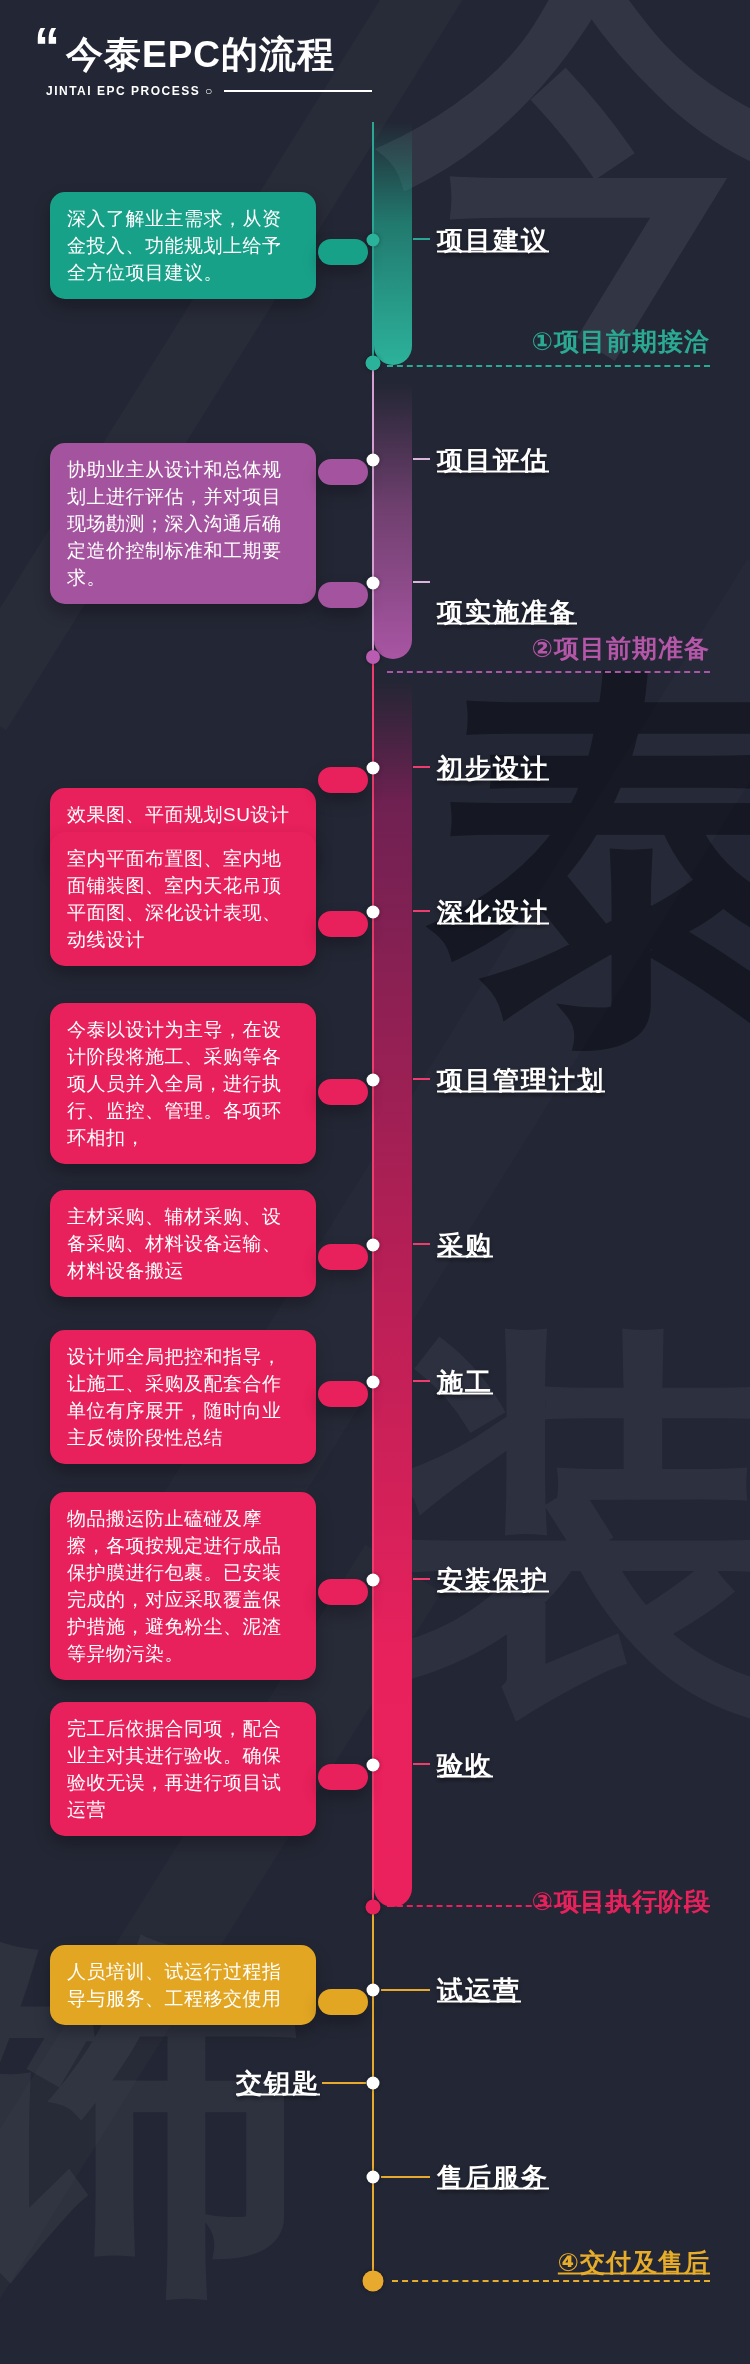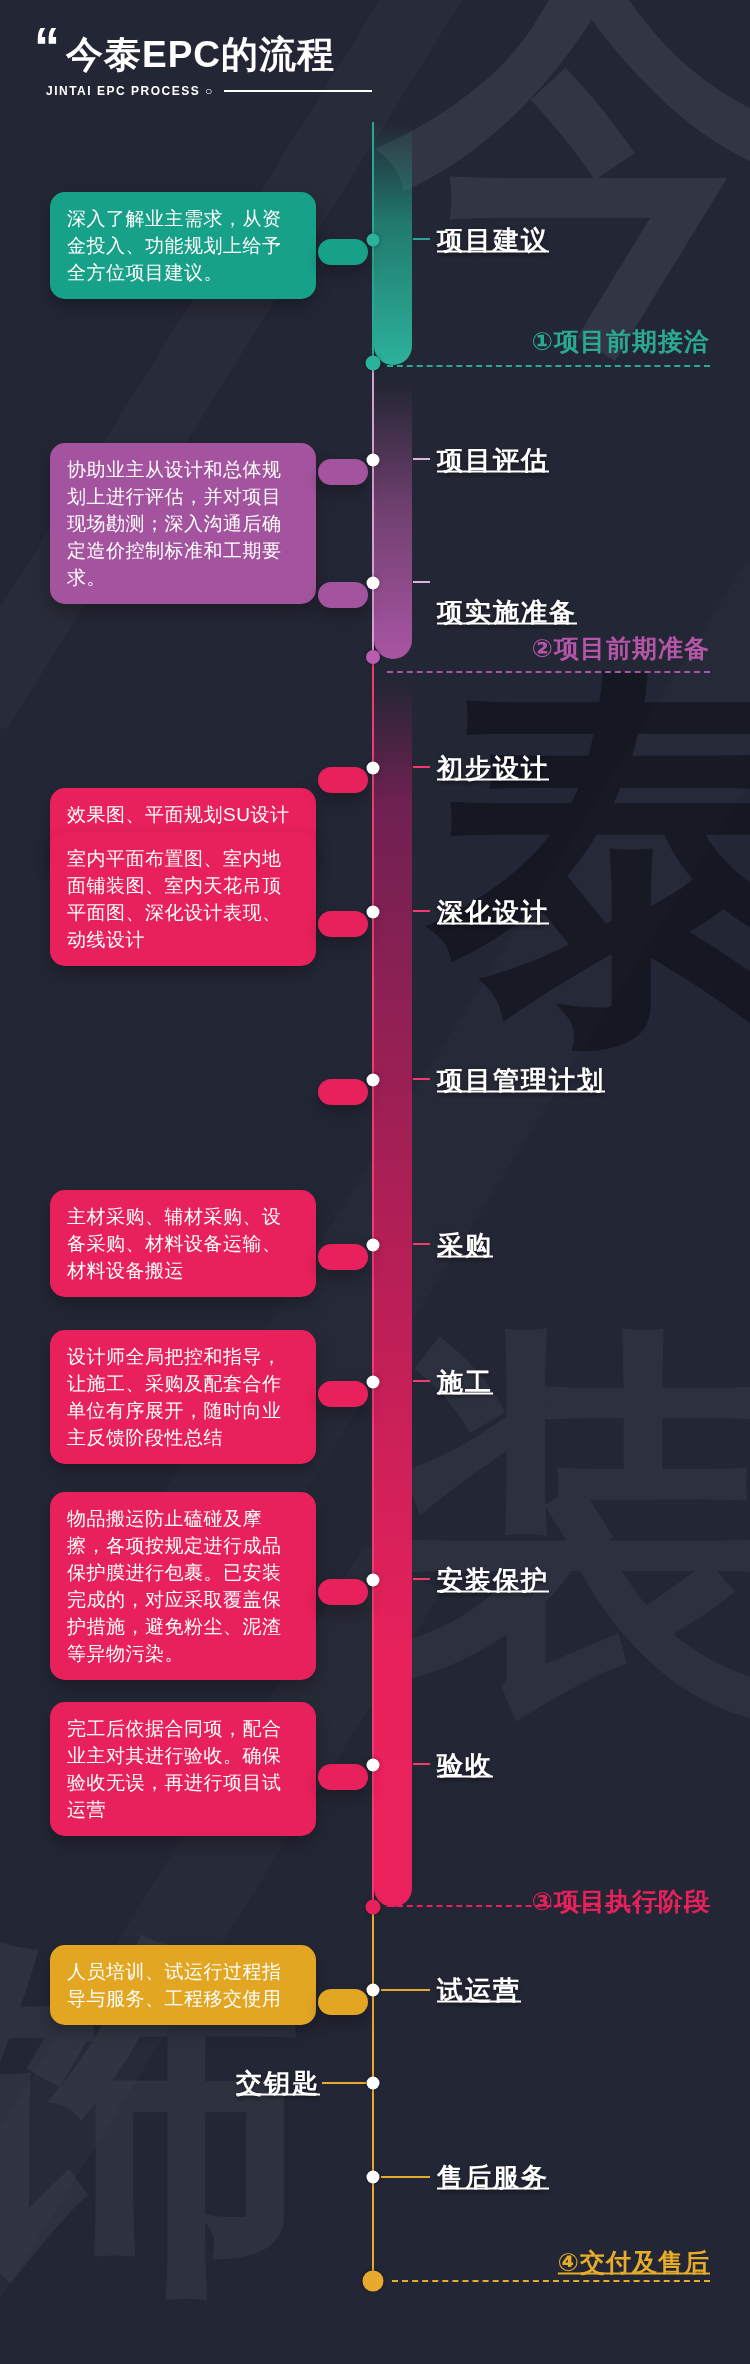--- a/index.html
+++ b/index.html
@@ -110,20 +110,21 @@
   <div class="line pink"></div>
   <div class="line yellow"></div>
   <div class="bar teal"></div>
   <div class="bar purple"></div>
   <div class="bar pink"></div>
 
   <div class="box teal" style="top:192px;">深入了解业主需求，从资金投入、功能规划上给予全方位项目建议。</div>
   <div class="box purple" style="top:443px;">协助业主从设计和总体规划上进行评估，并对项目现场勘测；深入沟通后确定造价控制标准和工期要求。</div>
   <div class="box pink" style="top:754px;margin-top:34px;">效果图、平面规划SU设计(3D模型)</div>
   <div class="box pink" style="top:832px;">室内平面布置图、室内地面铺装图、室内天花吊顶平面图、深化设计表现、动线设计</div>
+  <div class="box pink" style="top:1003px;">今泰以设计为主导，在设计阶段将施工、采购等各项人员并入全局，进行执行、监控、管理。各项环环相扣，</div>
   <div class="box pink" style="top:1190px;">主材采购、辅材采购、设备采购、材料设备运输、材料设备搬运</div>
   <div class="box pink" style="top:1330px;">设计师全局把控和指导，让施工、采购及配套合作单位有序展开，随时向业主反馈阶段性总结</div>
   <div class="box pink" style="top:1492px;">物品搬运防止磕碰及摩擦，各项按规定进行成品保护膜进行包裹。已安装完成的，对应采取覆盖保护措施，避免粉尘、泥渣等异物污染。</div>
   <div class="box pink" style="top:1702px;">完工后依据合同项，配合业主对其进行验收。确保验收无误，再进行项目试运营</div>
   <div class="box yellow" style="top:1945px;">人员培训、试运行过程指导与服务、工程移交使用</div>
 
   <div class="con box teal" style="top:239px;"></div>
   <div class="con box purple" style="top:459px;"></div>
   <div class="con box purple" style="top:582px;"></div>
   <div class="con box pink" style="top:767px;"></div>

